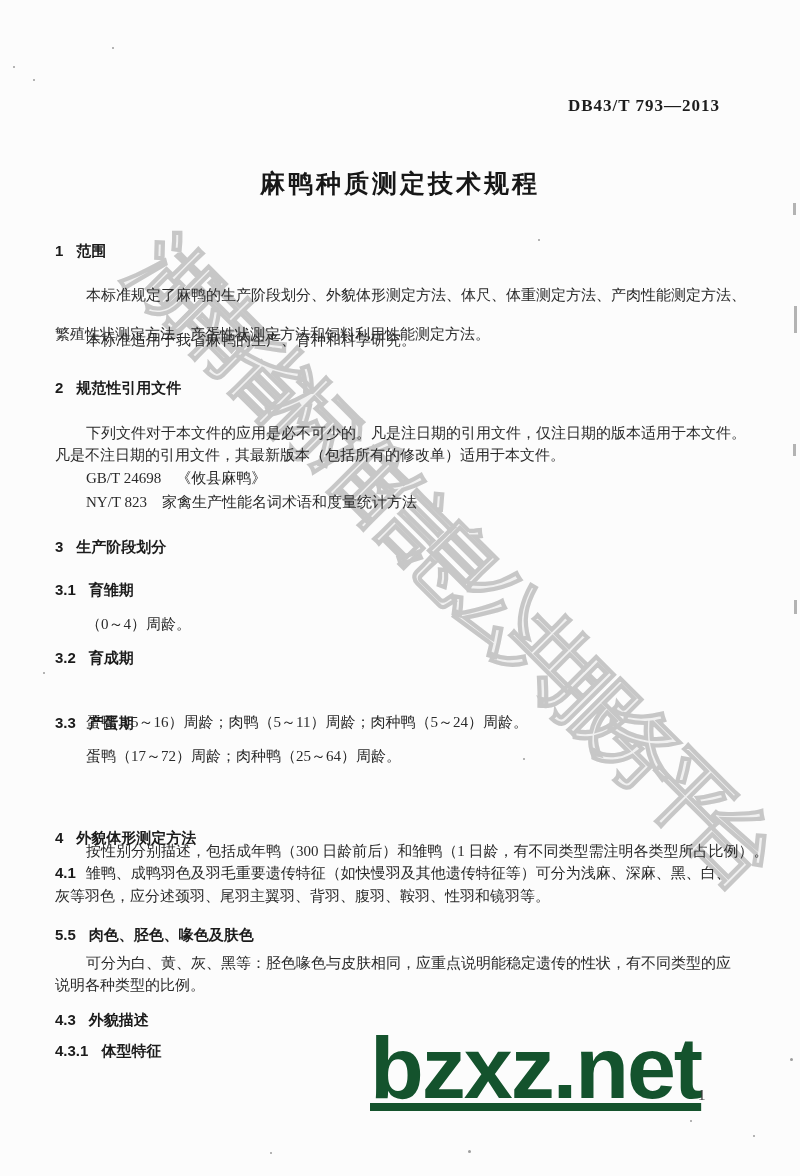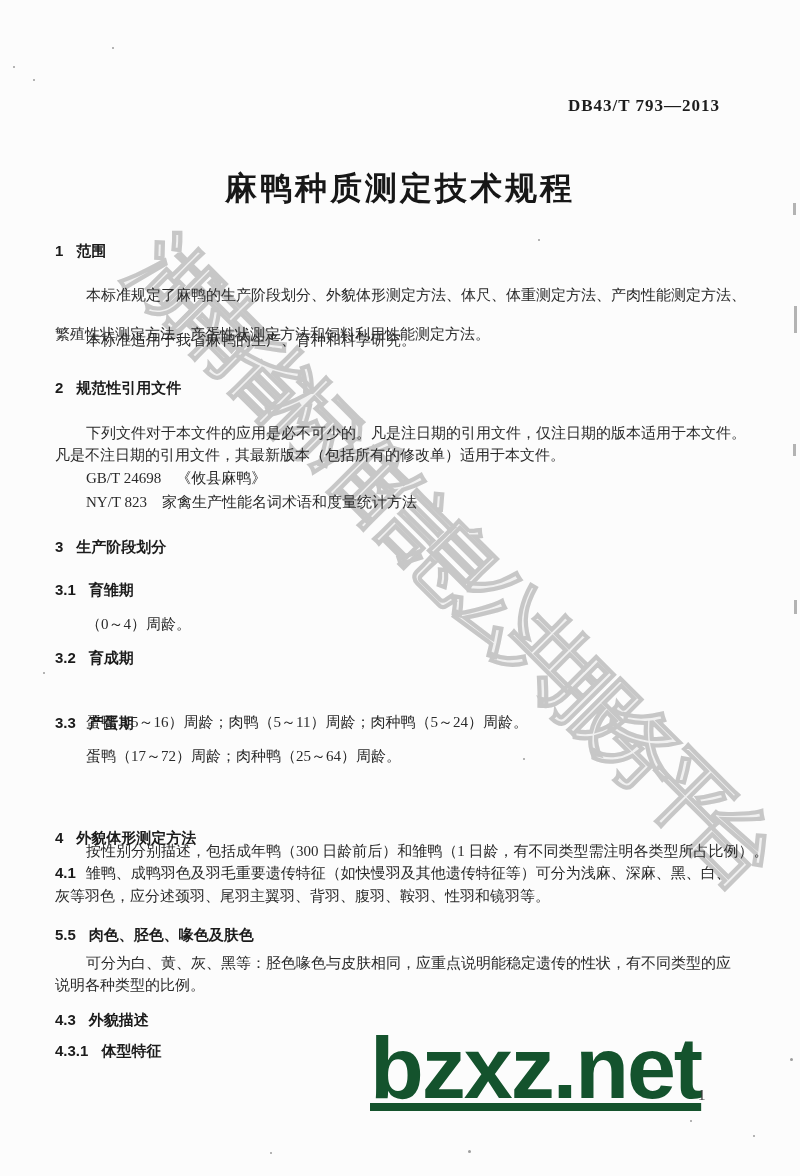--- a/index.html
+++ b/index.html
@@ -47,21 +47,21 @@
   .doc-code{
     position:absolute;top:96px;right:80px;
     font-family:"Liberation Serif", serif;
     font-weight:bold;font-size:17px;letter-spacing:1px;
     color:#1d1d1d;
   }
   .doc-title{
     position:absolute;top:167px;left:0;width:100%;
     text-align:center;
     font-family:"Liberation Sans", sans-serif;
-    font-weight:bold;font-size:32px;letter-spacing:3px;
+    font-weight:bold;font-size:25px;letter-spacing:3px;
     color:#171717;
   }
   .block{
     position:absolute;left:55px;width:700px;
     font-size:15px;line-height:20px;
     white-space:nowrap;
   }
   .block.heading{
     font-family:"Liberation Sans", sans-serif;
     font-weight:bold;color:#1b1b1b;

